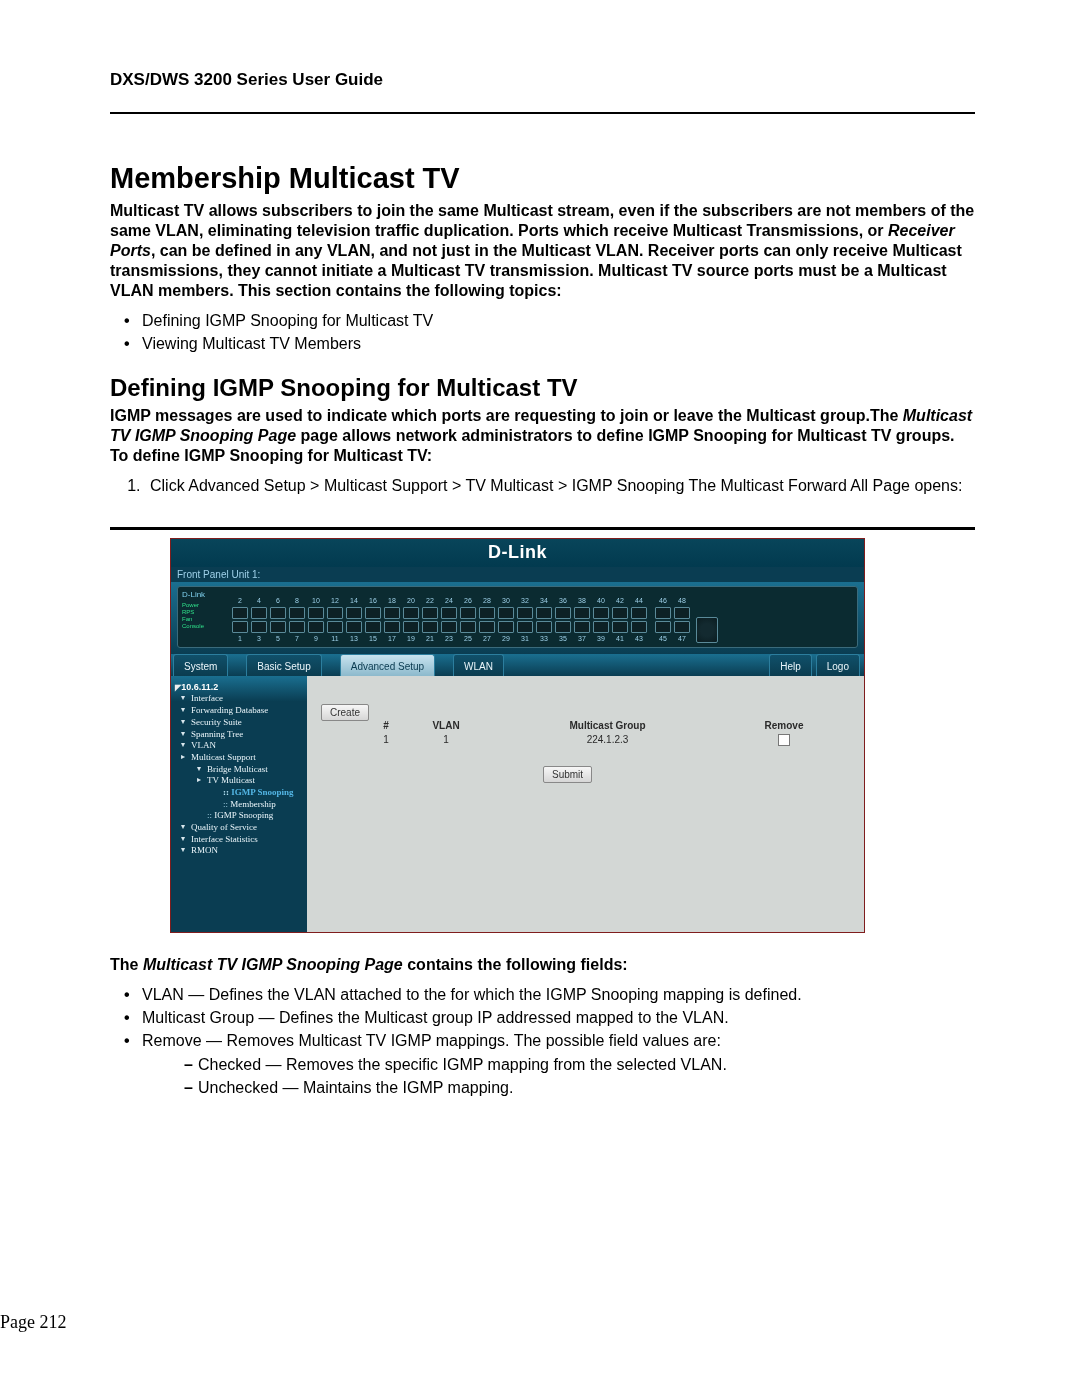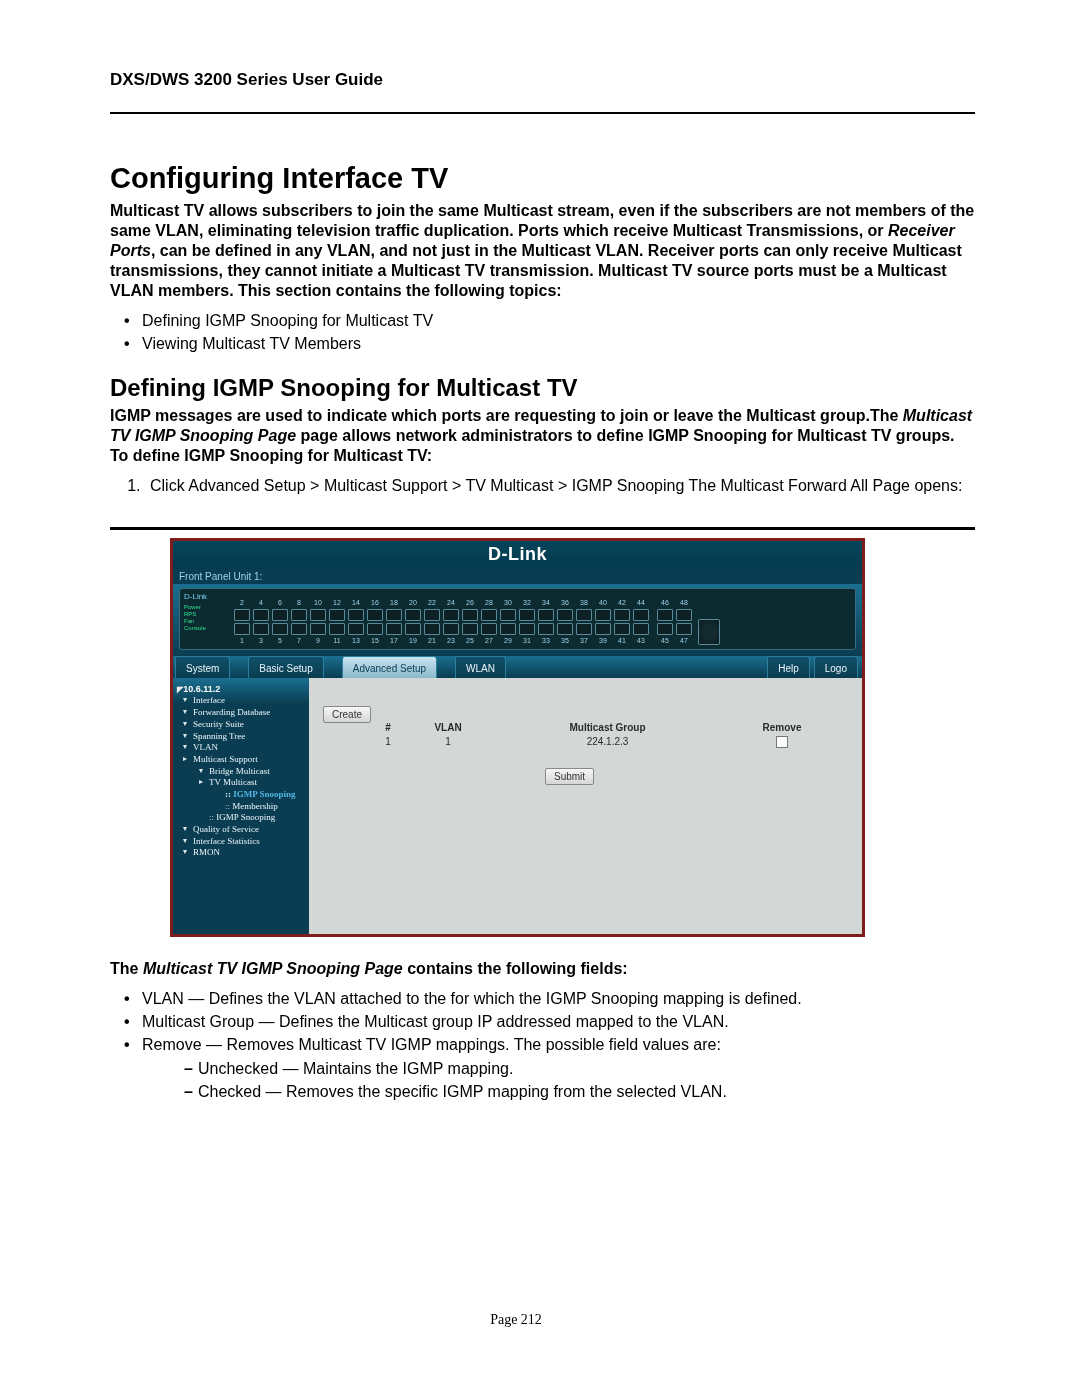--- a/index.html
+++ b/index.html
@@ -15,21 +15,21 @@
   ul.dash{list-style:none;padding:0;margin:4px 0 0 0;}
   ul.dash>li{font-size:16px;padding-left:56px;position:relative;margin:3px 0;line-height:1.25;}
   ul.dash>li:before{content:"–";position:absolute;left:42px;top:0;font-weight:bold;}
   h2{font-size:24px;font-weight:bold;margin:14px 0 4px 0;}
   ol.steps{list-style:decimal;padding-left:35px;margin:8px 0 30px 0;}
   ol.steps>li{font-size:16px;line-height:1.3;padding-left:5px;}
   .figlbl{font-size:16px;font-weight:bold;margin:16px 0 6px 0;}
   .fighr{border:none;border-top:3px solid #000;margin:0 0 8px 0;}
 
   
-  .shot{width:695px;margin:0 0 22px 60px;border:3px solid #7f1d1d;font-family:Arial,Helvetica,sans-serif;font-size:10px;color:#fff;box-sizing:border-box;overflow:hidden;}
+  .shot{width:695px;margin:0 0 22px 60px;border:1px solid #7f1d1d;font-family:Arial,Helvetica,sans-serif;font-size:10px;color:#fff;box-sizing:border-box;overflow:hidden;}
   .brandbar{height:28px;background:linear-gradient(#08455a,#023a4f);display:flex;align-items:center;justify-content:center;font-size:18px;font-weight:bold;letter-spacing:0.5px;color:#fff;}
   .fp_lbl{background:#0a3d52;font-size:10px;color:#9ed0e8;padding:2px 6px;}
   .fp{background:linear-gradient(#1a6f90,#0a3d52);padding:4px 6px 6px 6px;}
   .device{background:#0b2b31;border:1px solid #3a6b7c;border-radius:3px;height:52px;position:relative;display:flex;align-items:flex-end;padding:4px 6px;gap:2px;}
   .dev_lbl{position:absolute;left:4px;top:3px;font-size:8px;color:#7fd0ee;}
   .leds{position:absolute;left:4px;top:15px;font-size:6px;color:#2fe08a;line-height:7px;}
   .portgrp{display:flex;gap:3px;align-items:flex-end;margin-left:48px;}
   .col{display:flex;flex-direction:column;gap:2px;}
   .num{color:#9ed0e8;font-size:7px;text-align:center;height:8px;}
   .port{width:14px;height:10px;background:#0d2125;border:1px solid #5a8a99;border-radius:1px;}
@@ -54,29 +54,29 @@
   .content{flex:1 1 auto;background:#d3d7d5;color:#333;position:relative;}
   .btn{display:inline-block;border:1px solid #888;background:linear-gradient(#f7f7f7,#d6d6d6);color:#333;font-size:10px;padding:2px 8px;border-radius:2px;}
   .create{position:absolute;left:14px;top:28px;}
   .tblh{display:flex;position:absolute;left:54px;right:30px;top:44px;font-size:10px;font-weight:bold;color:#2a2a2a;}
   .tblh div{text-align:center;}
   .c1{width:50px;} .c2{width:70px;} .c3{flex:1;text-align:center;} .c4{width:100px;text-align:center;}
   .tblr{display:flex;position:absolute;left:54px;right:30px;top:58px;font-size:10px;color:#2a2a2a;}
   .chk{width:10px;height:10px;border:1px solid #777;background:#fdfdfd;display:inline-block;}
   .submit{position:absolute;left:236px;top:90px;}
 
-  .pgnum{position:absolute;left:0;width:1032px;top:1312px;text-align:center;font-size:14px;}
+  .pgnum{position:absolute;left:0;width:1032px;top:1312px;text-align:left;font-size:18px;}
 </style>
 </head>
 <body>
 
 <div class="page">
   <div class="hdr">DXS/DWS 3200 Series User Guide</div>
   <hr class="hr">
-  <h1>Configuring Interface TV</h1>
+  <h1>Membership Multicast TV</h1>
   <p class="para">
     <span>Multicast TV allows subscribers to join the same Multicast stream, even if the subscribers are not members of the same VLAN, eliminating television traffic duplication. Ports which receive Multicast Transmissions, or </span><span class="i">Receiver Ports</span><span>, can be defined in any VLAN, and not just in the Multicast VLAN. Receiver ports can only receive Multicast transmissions, they cannot initiate a Multicast TV transmission. Multicast TV source ports must be a Multicast VLAN members. This section contains the following topics:</span>
   </p>
   <ul class="bul">
     <li>Defining IGMP Snooping for Multicast TV</li>
     <li>Viewing Multicast TV Members</li>
   </ul>
   <h2>Defining IGMP Snooping for Multicast TV</h2>
   <p class="para">
     <span>IGMP messages are used to indicate which ports are requesting to join or leave the Multicast group.The </span><span class="i">Multicast TV IGMP Snooping Page</span><span> page allows network administrators to define IGMP Snooping for Multicast TV groups. To define IGMP Snooping for Multicast TV:</span>
@@ -303,19 +303,19 @@
   </div>
 
   <p class="para">
     <span>The </span><span class="i">Multicast TV IGMP Snooping Page</span><span> contains the following fields:</span>
   </p>
   <ul class="bul">
     <li><span class="b">VLAN</span><span> — Defines the VLAN attached to the for which the IGMP Snooping mapping is defined.</span></li>
     <li><span class="b">Multicast Group</span><span> — Defines the Multicast group IP addressed mapped to the VLAN.</span></li>
     <li><span class="b">Remove</span><span> — Removes Multicast TV IGMP mappings. The possible field values are:</span>
       <ul class="dash">
+        <li><span class="i">Checked</span><span> — Removes the specific IGMP mapping from the selected VLAN.</span></li>
         <li><span class="i">Unchecked</span><span> — Maintains the IGMP mapping.</span></li>
-        <li><span class="i">Checked</span><span> — Removes the specific IGMP mapping from the selected VLAN.</span></li>
       </ul>
     </li>
   </ul>
 </div>
 <div class="pgnum">Page 212</div>
 
 </body></html>

